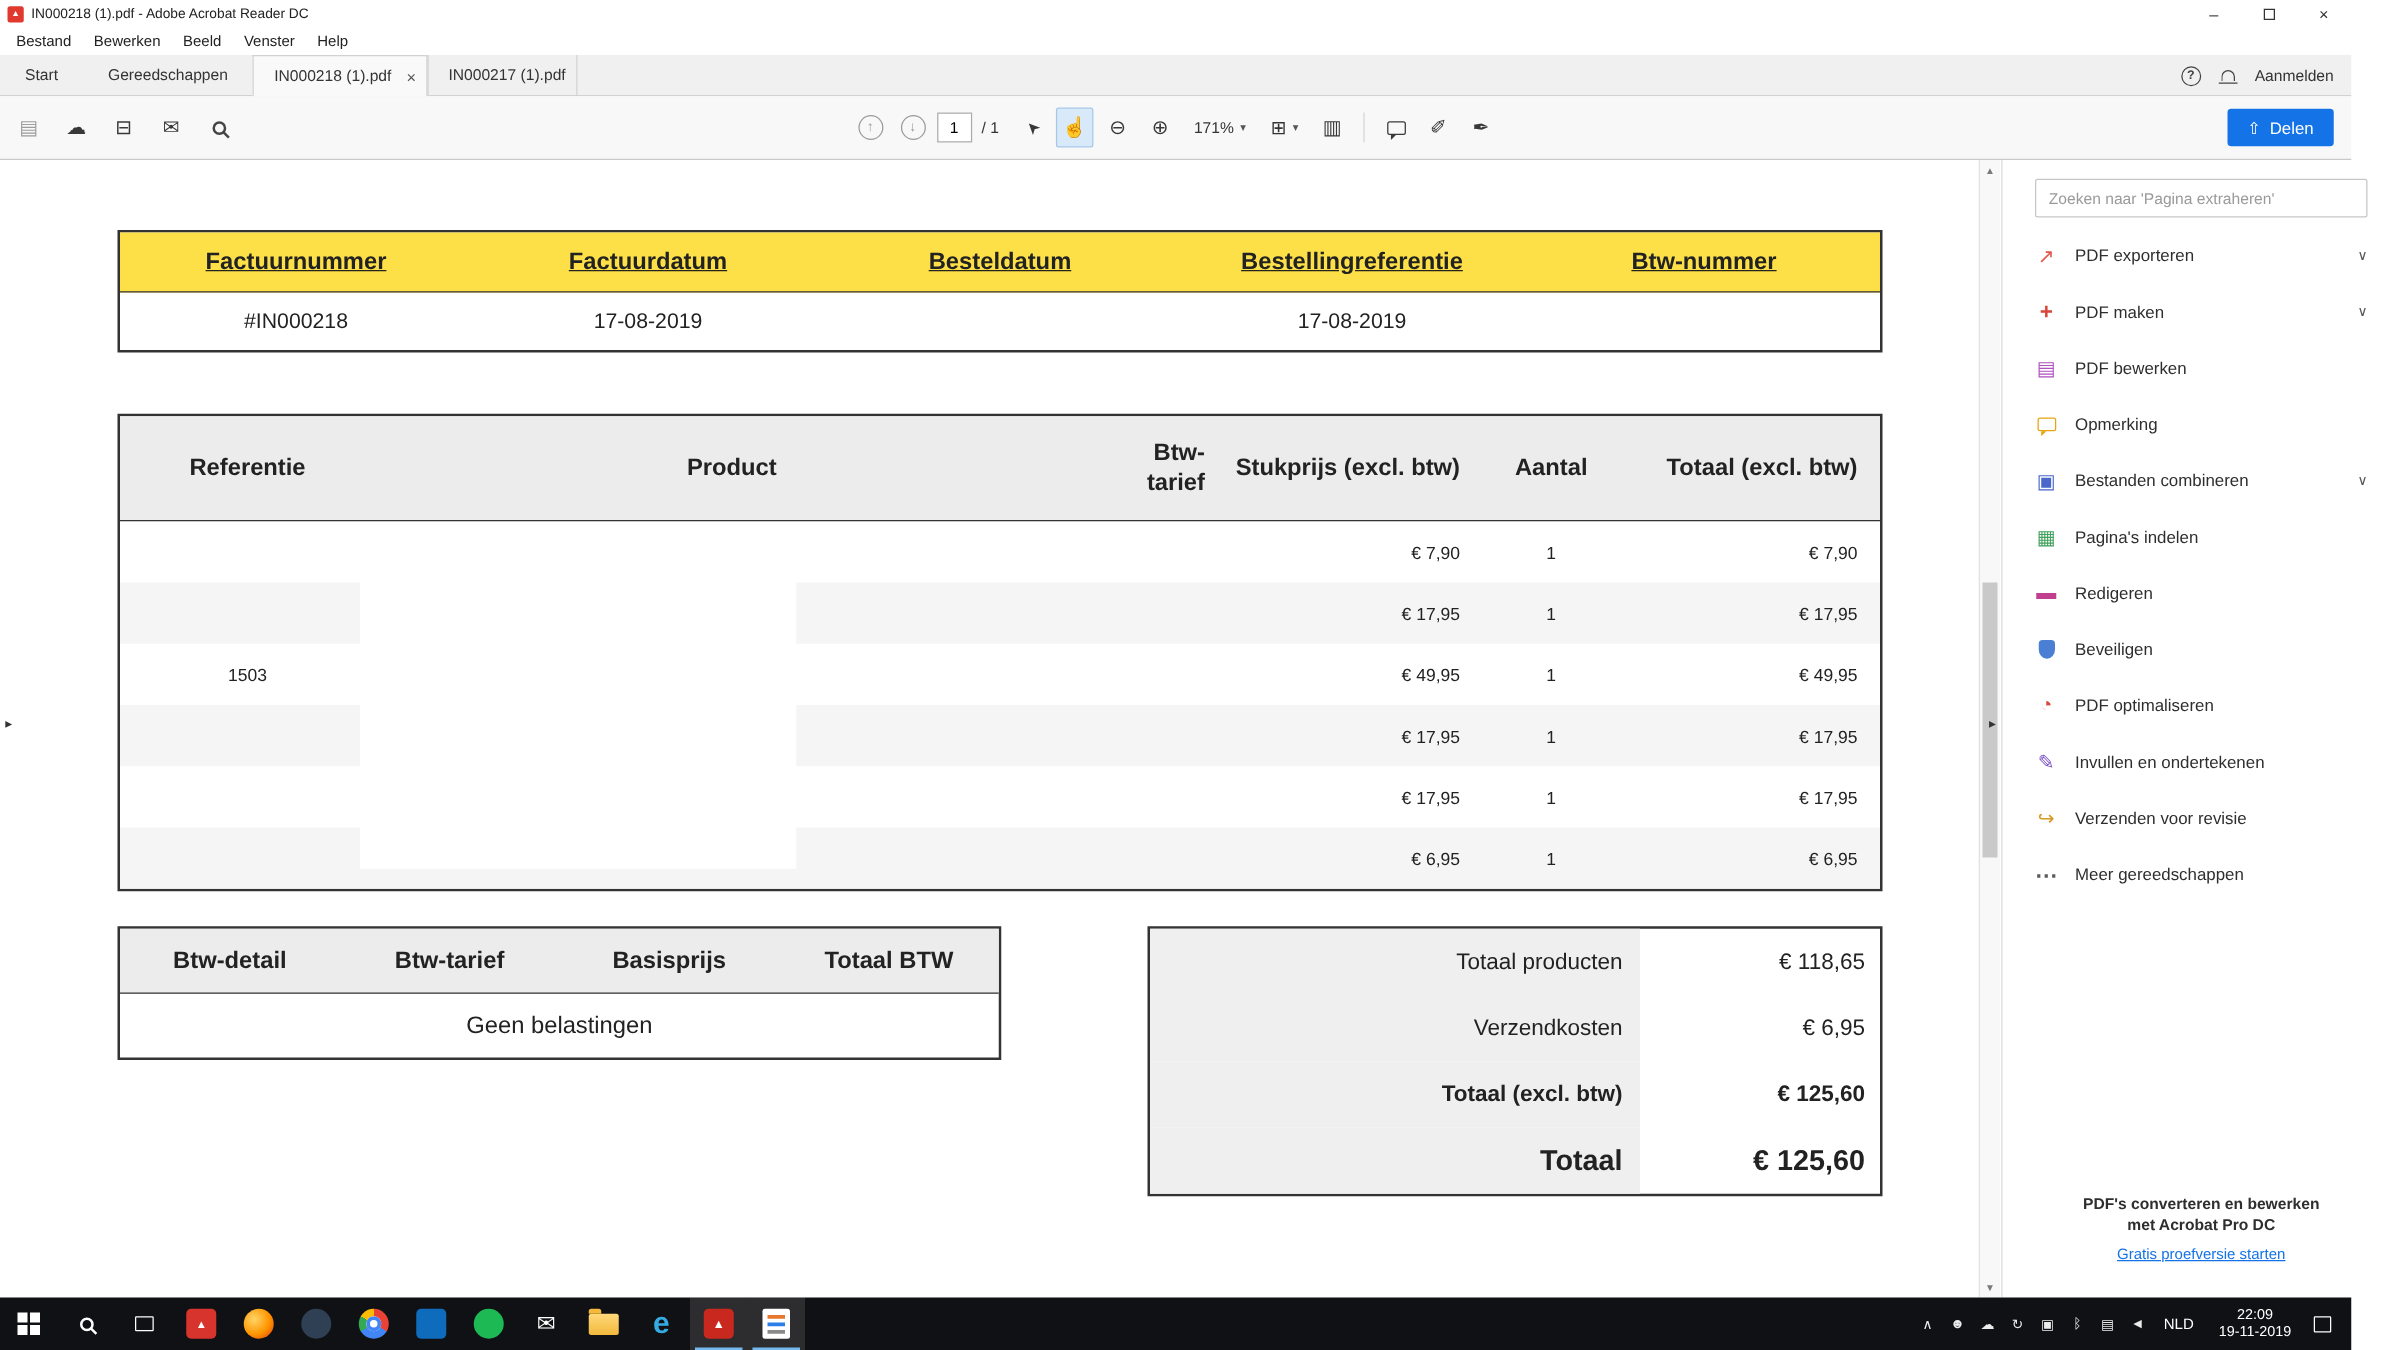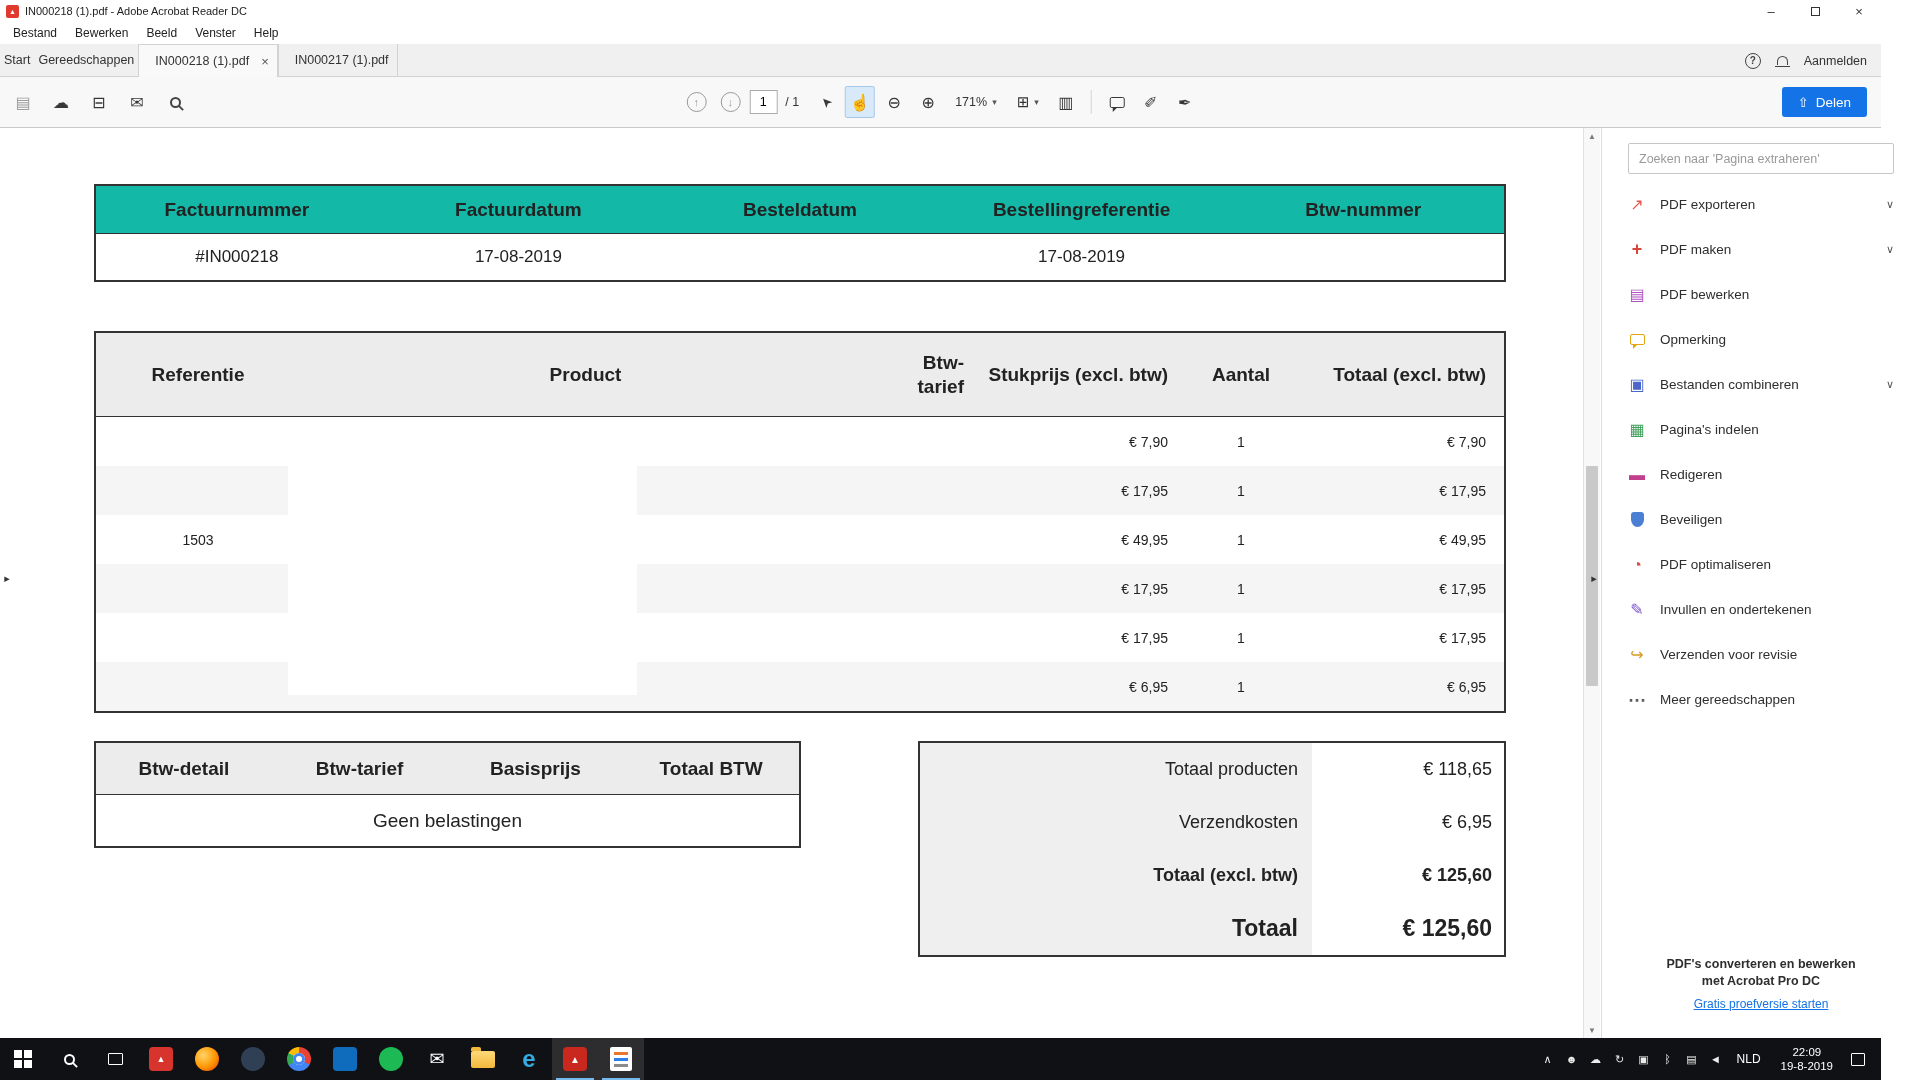--- a/index.html
+++ b/index.html
@@ -18,21 +18,21 @@
   .win-controls{position:absolute;right:0;top:0;height:22px;display:flex;}
   .win-btn{width:44px;height:22px;display:flex;align-items:center;justify-content:center;font-size:13px;color:#333;}
   .maxi-glyph{width:9px;height:9px;border:1px solid #333;display:inline-block;}
 
   
   .menubar{position:absolute;top:22px;left:0;width:100%;height:22px;background:#fff;display:flex;align-items:center;padding-left:4px;font-size:12px;color:#222;}
   .menu-item{padding:0 9px;line-height:22px;}
 
   
   .tabbar{position:absolute;top:44px;left:0;width:100%;height:33px;background:#f0f0f0;border-bottom:1px solid #d2d2d2;display:flex;align-items:stretch;font-size:12.5px;color:#333;}
-  .tab{padding:0 4px;display:flex;align-items:center;}
+  .tab{padding:0 20px;display:flex;align-items:center;}
   .tab.doc{border-left:1px solid #d2d2d2;gap:12px;padding:0 8px 0 16px;}
   .tab.doc.last{border-right:1px solid #d2d2d2;}
   .tab.doc.active{background:#f9f9f9;border-right:1px solid #d2d2d2;border-top:1px solid #d2d2d2;margin-bottom:-1px;}
   .tab-close{font-size:13px;color:#555;line-height:1;}
   .tabbar-right{position:absolute;right:14px;top:0;height:33px;display:flex;align-items:center;gap:16px;}
   .help-circle{width:16px;height:16px;border-radius:50%;border:1.2px solid #444;font-size:10px;display:flex;align-items:center;justify-content:center;color:#444;font-weight:bold;}
   .i-bell{width:11px;height:9px;border:1.4px solid #444;border-bottom:none;border-radius:6px 6px 0 0;position:relative;display:inline-block;}
   .i-bell::after{content:"";position:absolute;left:-3px;right:-3px;bottom:-2px;height:1.4px;background:#444;}
   .signin{font-size:12.5px;color:#333;}
 
@@ -58,21 +58,21 @@
   .rot-cursor{transform:rotate(-135deg);display:inline-block;font-size:13px;}
   .share-btn{height:30px;background:var(--accent-blue);color:#fff;border:none;border-radius:3px;font-size:13.5px;display:flex;align-items:center;gap:7px;padding:0 16px;font-family:inherit;}
   .share-arrow{font-size:13px;}
 
   
   .doc-area{position:absolute;top:128px;left:0;width:1583px;height:910px;background:#fff;overflow:hidden;}
 
   .inv-table{position:absolute;border:2px solid #333;background:#fff;}
   .info-table{left:94px;top:56px;width:1412px;}
   .info-row{display:grid;grid-template-columns:repeat(5,1fr);}
-  .info-head{background:#14b8a6;border-bottom:1px solid #333;}
+  .info-head{background:#fde047;border-bottom:1px solid #333;text-decoration:underline;}
   .info-cell{height:46px;display:flex;align-items:center;justify-content:center;font-size:17px;}
   .info-head .info-cell{font-weight:bold;font-size:19px;height:47px;}
 
   .items-table{left:94px;top:203px;width:1412px;}
   .items-grid{display:grid;grid-template-columns:204px 571px 105px 200px 130px 202px;align-items:center;}
   .items-head{background:#ececec;border-bottom:1px solid #333;min-height:84px;}
   .items-head .cell{font-weight:bold;font-size:19px;line-height:1.25;}
   .cell{padding:0 6px;}
   .c-center{text-align:center;}
   .c-right{text-align:right;padding-right:12px;}
@@ -493,19 +493,19 @@
       <span class="tray-ic">☻</span>
       <span class="tray-ic">☁</span>
       <span class="tray-ic">↻</span>
       <span class="tray-ic">▣</span>
       <span class="tray-ic">ᛒ</span>
       <span class="tray-ic">▤</span>
       <span class="tray-ic">◄</span>
       <span class="tb-lang">NLD</span>
       <span class="tb-clock">
         <span>22:09</span><br>
-        <span>19-8-2019</span>
+        <span>19-11-2019</span>
       </span>
       <span class="i-note"></span>
     </div>
   </div>
 
 </div>
 
 </body></html>

